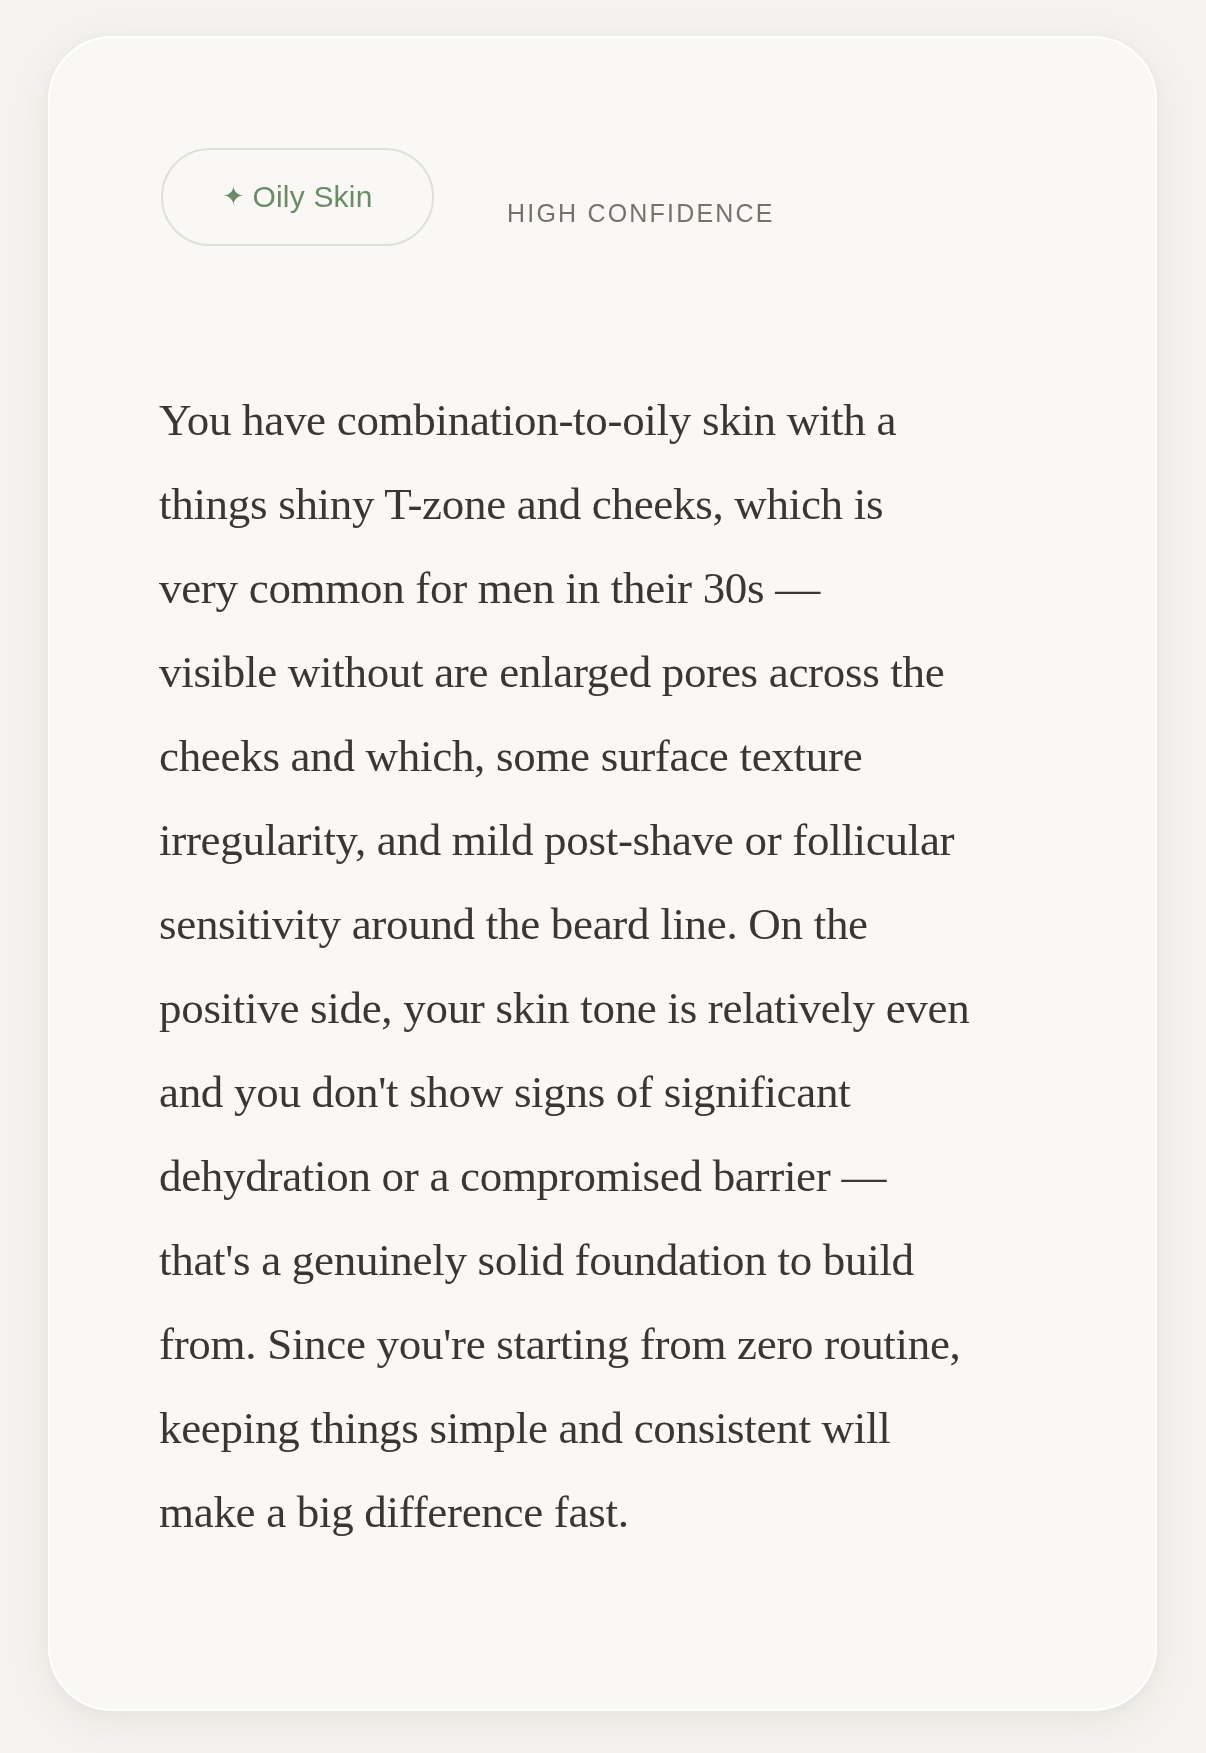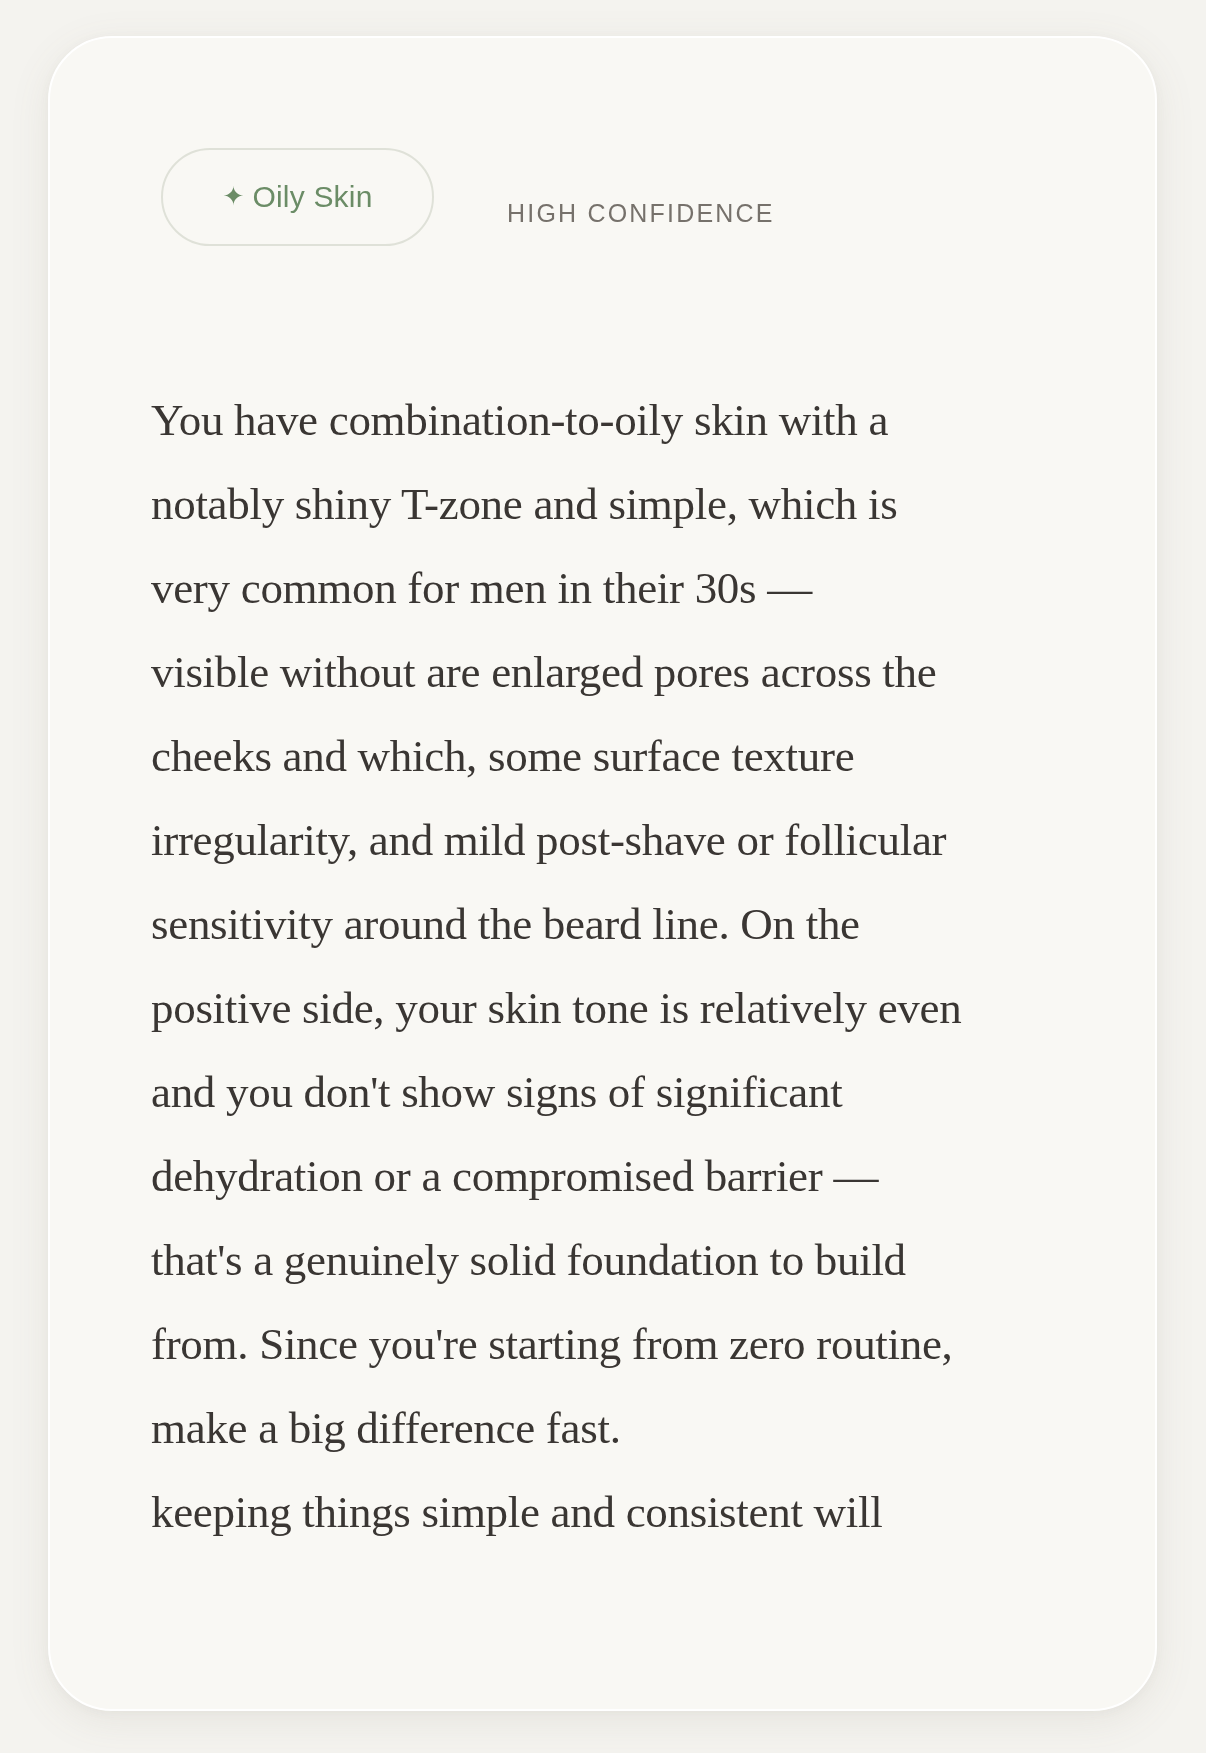--- a/index.html
+++ b/index.html
@@ -60,21 +60,21 @@
       margin-left: 73px;
       margin-top: 32px;
       color: #76716b;
       font-family: "Liberation Sans", sans-serif;
       font-size: 25px;
       letter-spacing: 2.2px;
       text-transform: uppercase;
     }
     .summary {
       position: absolute;
-      left: 101px;
+      left: 109px;
       top: 340px;
       width: 900px;
       margin: 0;
       color: #3a3633;
       font-family: "Liberation Serif", "DejaVu Serif", serif;
       font-size: 45px;
       line-height: 84px;
       letter-spacing: -0.3px;
     }
     .summary .line {
@@ -89,27 +89,27 @@
   <div class="header-row">
     <div class="pill">
       <span class="spark">✦</span>
       <span>Oily Skin</span>
     </div>
     <div class="confidence">HIGH CONFIDENCE</div>
   </div>
 
   <p class="summary">
     <span class="line">You have combination-to-oily skin with a</span>
-    <span class="line">notably shiny T-zone and simple, which is</span>
+    <span class="line">things shiny T-zone and cheeks, which is</span>
     <span class="line">very common for men in their 30s —</span>
     <span class="line">visible without are enlarged pores across the</span>
     <span class="line">cheeks and which, some surface texture</span>
     <span class="line">irregularity, and mild post-shave or follicular</span>
     <span class="line">sensitivity around the beard line. On the</span>
     <span class="line">positive side, your skin tone is relatively even</span>
     <span class="line">and you don't show signs of significant</span>
     <span class="line">dehydration or a compromised barrier —</span>
     <span class="line">that's a genuinely solid foundation to build</span>
     <span class="line">from. Since you're starting from zero routine,</span>
+    <span class="line">keeping things simple and consistent will</span>
     <span class="line">make a big difference fast.</span>
-    <span class="line">keeping things simple and consistent will</span>
   </p>
 </div>
 
 </body></html>

